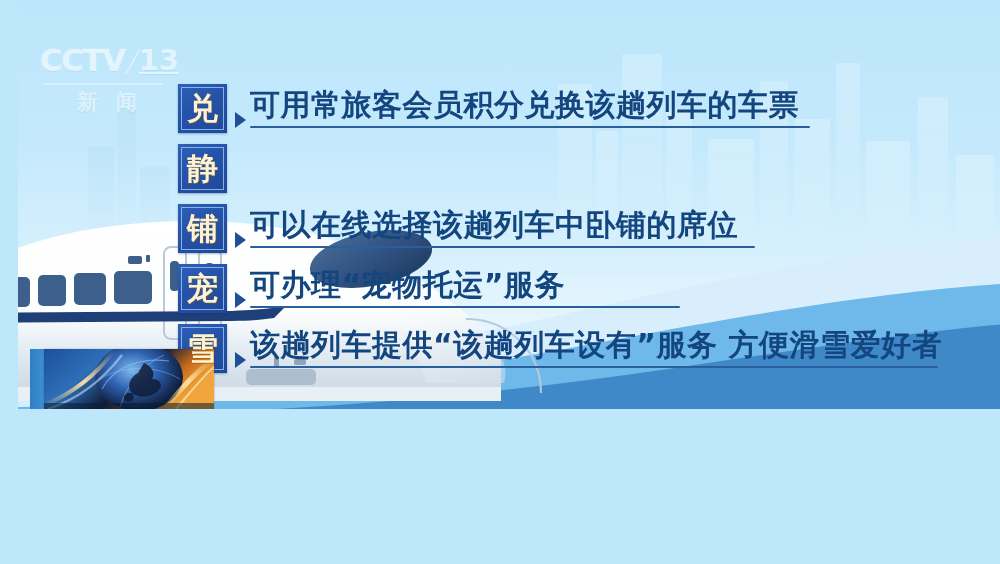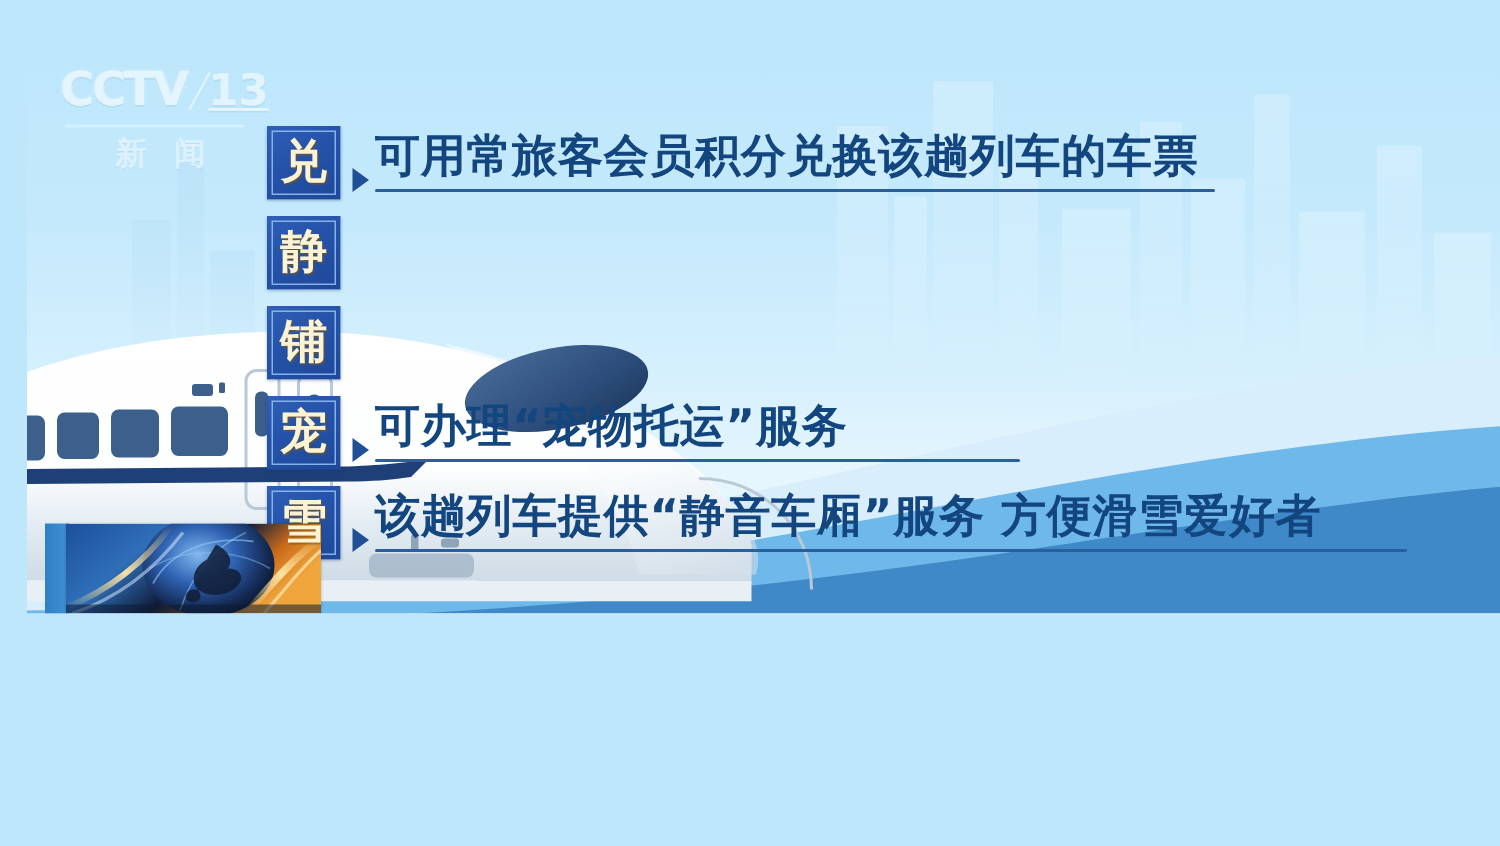--- a/index.html
+++ b/index.html
@@ -230,20 +230,27 @@
     <div class="row">
       <div class="badge">
         <span class="badge-char">静</span>
       </div>
     </div>
 
     <div class="row">
       <div class="badge">
         <span class="badge-char">铺</span>
       </div>
+      <div class="rowtext">
+        <div class="arrow"></div>
+        <div class="label-wrap">
+          <span class="label">可以在线选择该趟列车中卧铺的席位</span>
+          <span class="underline" style="width: 505px;"></span>
+        </div>
+      </div>
     </div>
 
     <div class="row">
       <div class="badge">
         <span class="badge-char">宠</span>
       </div>
       <div class="rowtext">
         <div class="arrow"></div>
         <div class="label-wrap">
           <span class="label">可办理“宠物托运”服务</span>
@@ -252,21 +259,21 @@
       </div>
     </div>
 
     <div class="row">
       <div class="badge">
         <span class="badge-char">雪</span>
       </div>
       <div class="rowtext">
         <div class="arrow"></div>
         <div class="label-wrap">
-          <span class="label">该趟列车提供“静音车厢”服务  方便滑雪爱好者</span>
+          <span class="label">该趟列车提供“该趟列车设有”服务  方便滑雪爱好者</span>
           <span class="underline" style="width: 688px;"></span>
         </div>
       </div>
     </div>
 
   </div>
 
   <div class="bumper-edge"></div>
   <div class="bumper">
     <svg viewBox="0 0 170 60">

